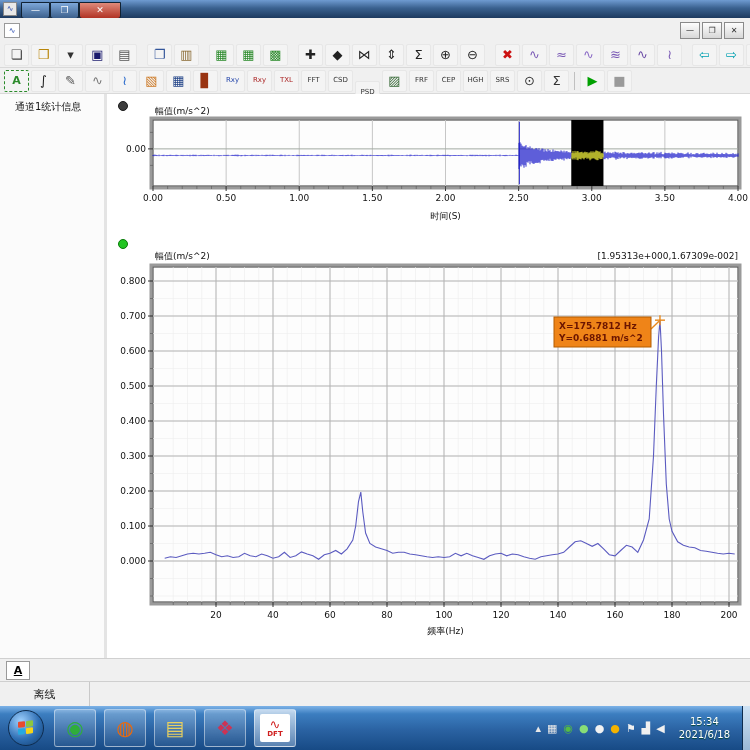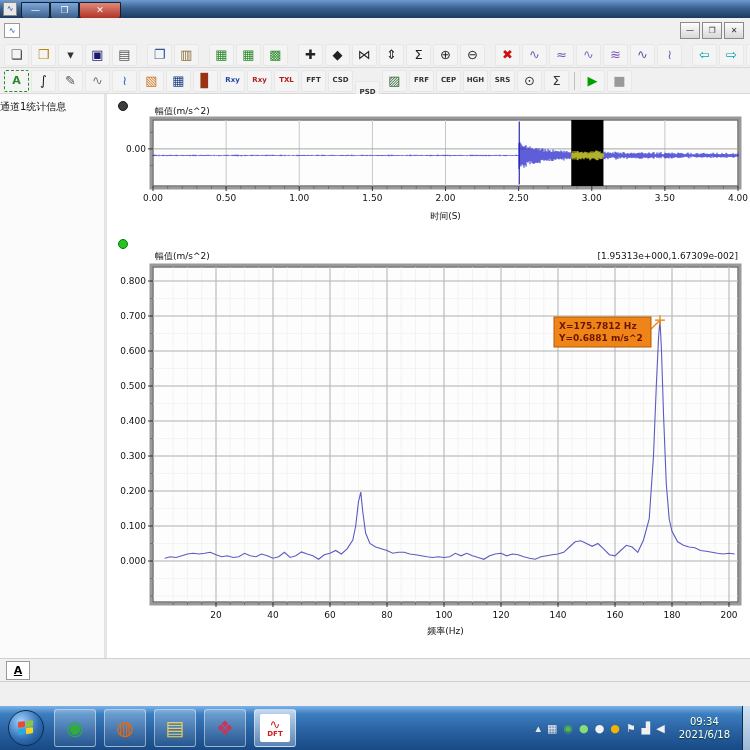--- a/index.html
+++ b/index.html
@@ -26,26 +26,26 @@
   .mdi-btns{margin-left:auto;display:flex;gap:2px;margin-right:6px}
   .mdi-btn{width:18px;height:15px;border:1px solid #8a8a8a;background:linear-gradient(#fdfdfd,#d8d8d8);
     font-size:8px;display:flex;align-items:center;justify-content:center;color:#333}
   
   .toolbar{position:absolute;left:0;width:750px;height:26px;background:#f0f0f0;
     border-bottom:1px solid #d9d9d9;display:flex;align-items:center;padding-left:3px;box-sizing:border-box}
   #toolbar1{top:42px}
   #toolbar2{top:68px}
   .tb-btn{min-width:21px;height:20px;margin:0 1px;display:inline-flex;align-items:center;justify-content:center;
     font-size:13px;line-height:1;border:1px solid #e7e7e7;background:#f4f4f4;border-radius:2px;padding:0 1px}
-  .tb-btn.txt{font-size:7px;font-weight:bold;letter-spacing:0}
+  .tb-btn.txt{font-size:7px;font-weight:normal;letter-spacing:0}
   .tb-sep{width:1px;height:18px;background:#c0c0c0;margin:0 4px}
   
   .main{position:absolute;top:94px;left:0;width:750px;height:564px;background:#fff}
   .sidebar{position:absolute;top:0;left:0;width:104px;height:100%;background:#fbfbfb;
-    padding:6px 0 0 0;box-sizing:border-box;color:#111}
+    padding:6px 0 0 15px;box-sizing:border-box;color:#111}
   .sidebar .stat{font-size:10px;margin-bottom:22px;white-space:nowrap}
   .splitter{position:absolute;top:0;left:104px;width:3px;height:100%;background:#e4e4e4;cursor:col-resize}
   .chartpanel{position:absolute;top:0;left:107px;width:643px;height:100%;background:#fff}
   svg text{font-family:"DejaVu Sans","Liberation Sans",sans-serif}
   
   .tabstrip{position:absolute;top:658px;left:0;width:750px;height:23px;background:#f0f0f0;
     border-top:1px solid #d0d0d0;display:flex;align-items:center;padding-left:6px;box-sizing:border-box}
   .tab-a{width:22px;height:17px;background:#fff;border:1px solid #9a9a9a;display:flex;align-items:center;
     justify-content:center;font-size:11px;font-weight:bold;text-decoration:underline}
   .statusbar{position:absolute;top:681px;left:0;width:750px;height:25px;background:#f0f0f0;
@@ -437,20 +437,21 @@
         </g>
       </svg>
   </div>
 </div>
 
 <div class="tabstrip">
   <div class="tab-a">A</div>
 </div>
 
 <div class="statusbar">
+  <div class="sb-cell sb-mid">离线</div>
   <div class="sb-cell sb-rest"></div>
 </div>
 
 <div class="taskbar">
   <div class="start-orb">
     <div class="orb-flag">
       <div style="background:#e84b2f"></div>
         <div style="background:#8cc63f"></div>
       <div style="background:#27a9e0"></div>
         <div style="background:#f7d417"></div>
@@ -482,18 +483,18 @@
         <span class="tray-ico" style="color: rgb(232, 232, 232);">▦</span>
         <span class="tray-ico" style="color: rgb(85, 187, 68);">◉</span>
         <span class="tray-ico" style="color: rgb(136, 221, 119);">●</span>
         <span class="tray-ico" style="color: rgb(242, 242, 242);">●</span>
         <span class="tray-ico" style="color: rgb(245, 179, 0);">●</span>
         <span class="tray-ico" style="color: rgb(240, 240, 240);">⚑</span>
         <span class="tray-ico" style="color: rgb(240, 240, 240);">▟</span>
         <span class="tray-ico" style="color: rgb(240, 240, 240);">◀</span>
       </span>
     <div class="clock">
-      <div>09:34</div>
+      <div>15:34</div>
       <div>2021/6/18</div>
     </div>
     <div class="show-desktop"></div>
   </div>
 </div>
 
 </body></html>

